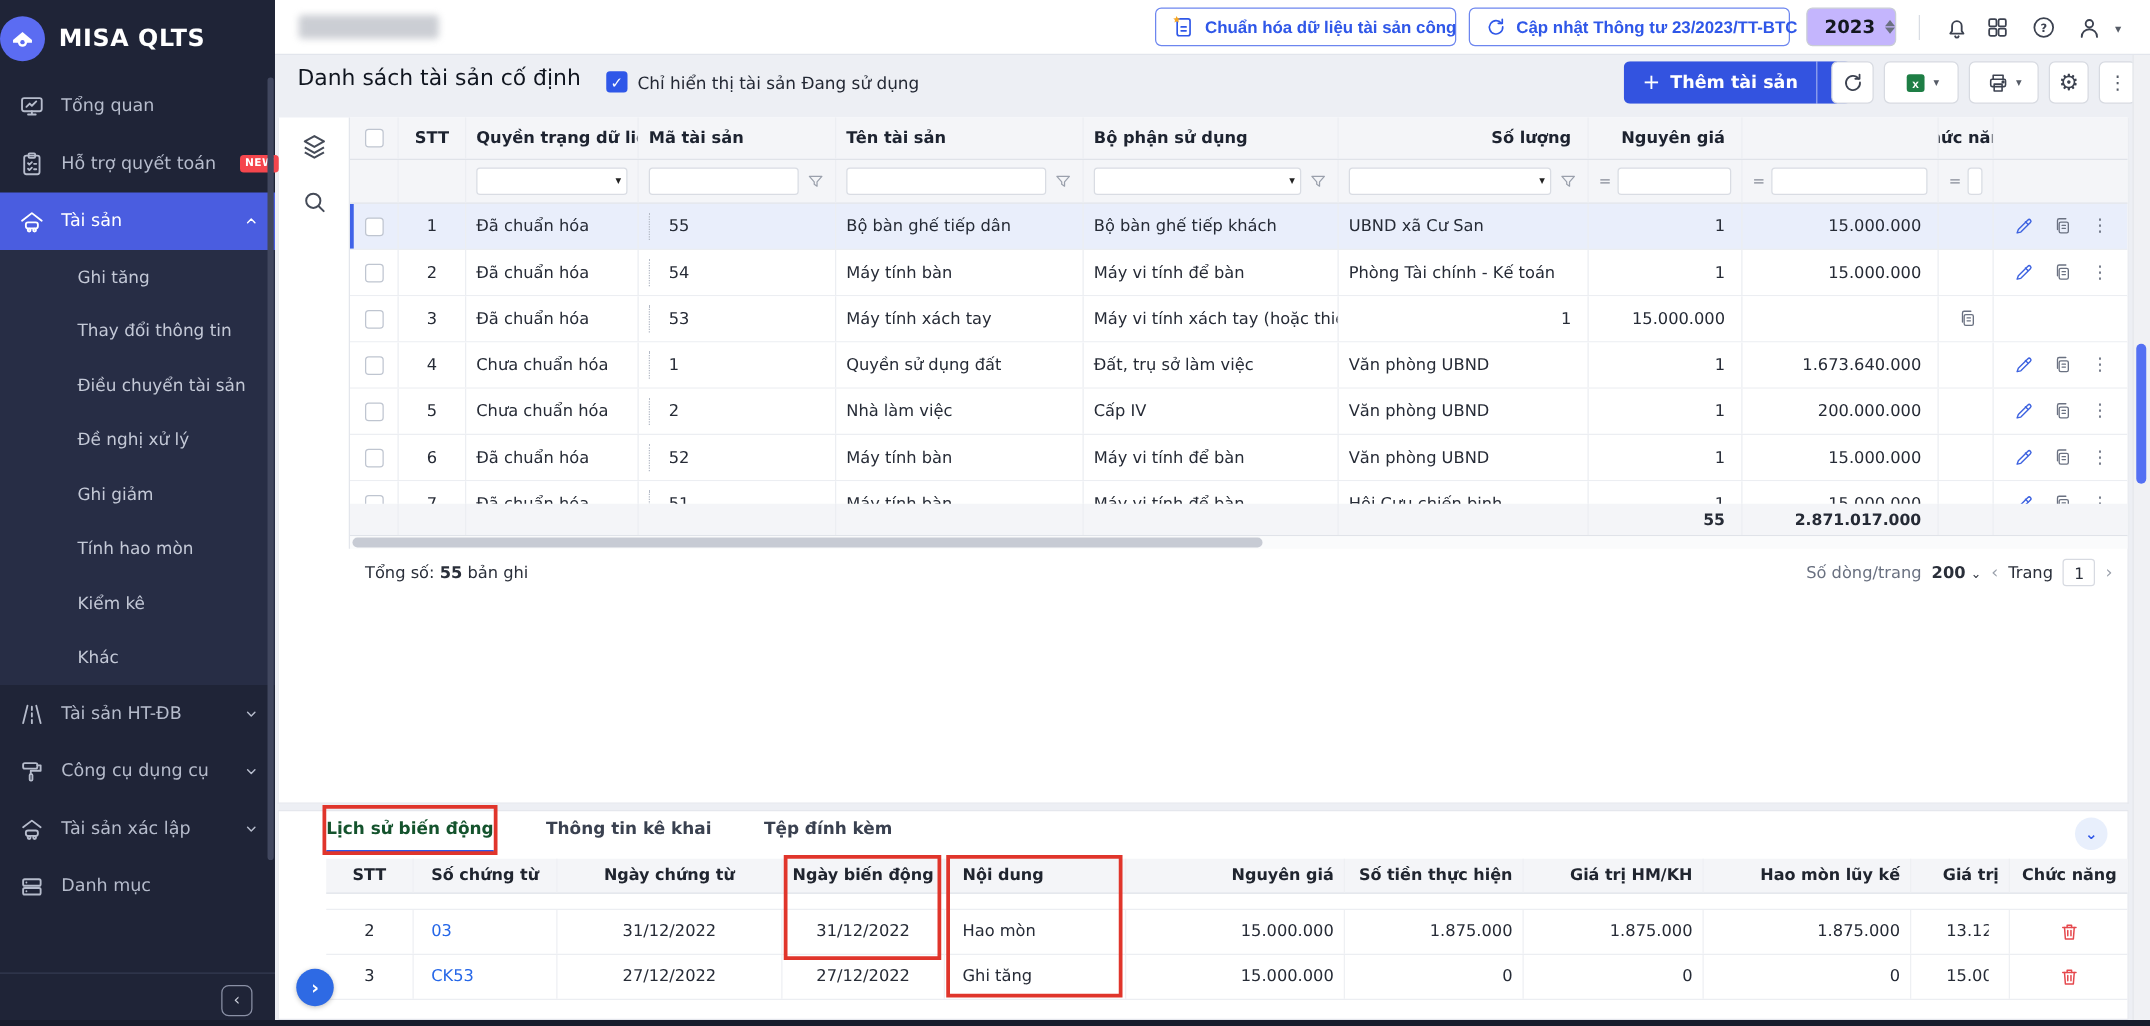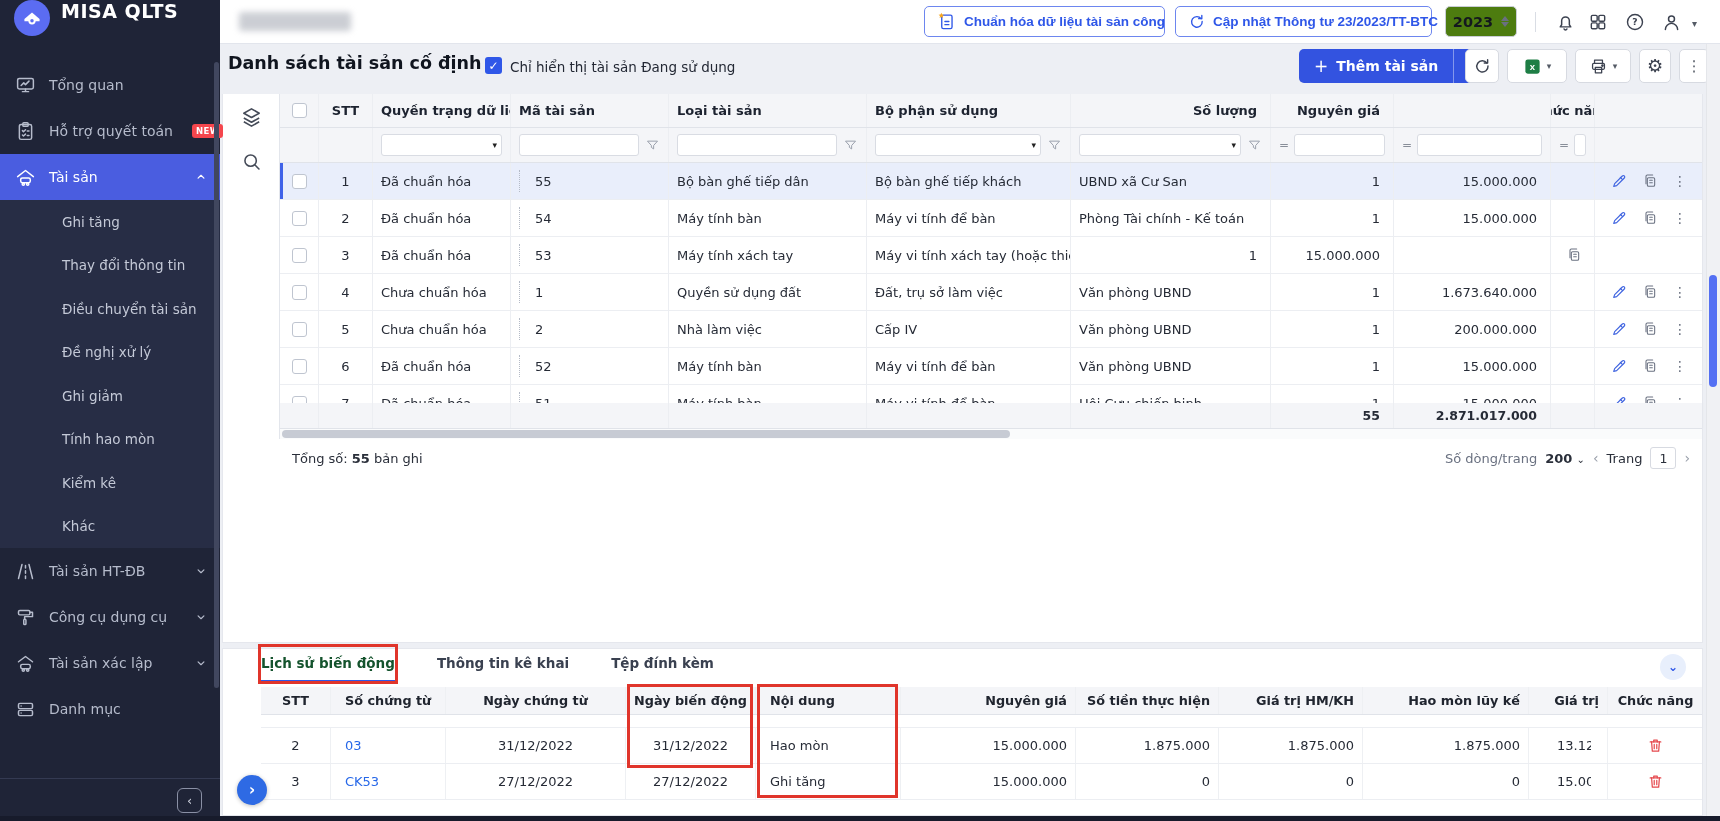--- a/index.html
+++ b/index.html
@@ -2,53 +2,53 @@
 <html><head>
 <meta charset="utf-8">
 <style>
   * { margin:0; padding:0; box-sizing:border-box; }
   html,body { width:1720px; height:821px; overflow:hidden; }
   body { position:relative; font-family:"DejaVu Sans","Liberation Sans",sans-serif; background:#edeff4; color:#262b36; }
   svg.ic { display:block; }
 
   
   .sidebar { position:absolute; left:0; top:0; width:220px; height:821px; background:#1f2437; color:#b6bccc; z-index:5; }
-  .logo-row { height:62px; display:flex; align-items:flex-start; padding-left:14px; gap:11px; }
+  .logo-row { height:62px; display:flex; align-items:center; gap:11px; }
   .logo-circle { width:36px; height:36px; border-radius:50%; background:#5b6cf2; display:flex; align-items:center; justify-content:center; }
   .logo-name { color:#fff; font-size:19px; font-weight:700; letter-spacing:.5px; }
   .nav-item { height:46px; display:flex; align-items:center; padding:0 12px 0 15px; gap:13px; font-size:14px; cursor:pointer; }
   .nav-item .lbl { white-space:nowrap; }
   .nav-item.active { background:#4a5de0; color:#fff; }
   .badge-new { background:#f5464d; color:#fff; font-size:8.5px; font-weight:700; padding:2px 4px; border-radius:3px; margin-left:6px; letter-spacing:.4px; }
   .chev { margin-left:auto; display:flex; }
   .submenu { background:#272d45; }
   .submenu-item { height:43.5px; display:flex; align-items:center; padding-left:62px; font-size:13.5px; color:#c4c9d7; cursor:pointer; white-space:nowrap; }
   .sb-thumb { position:absolute; right:1px; top:62px; width:5px; height:626px; background:#41475f; border-radius:3px; }
   .sb-divider { position:absolute; left:0; right:0; top:778px; border-top:1px solid #343a52; }
   .collapse-btn { position:absolute; right:18px; top:788px; width:25px; height:25px; border:1px solid #8a90a5; border-radius:6px; color:#cfd3de; display:flex; align-items:center; justify-content:center; font-size:13px; cursor:pointer; }
 
   
   .topbar { position:absolute; left:220px; top:0; width:1500px; height:44px; background:#fff; border-bottom:1px solid #e2e5ec; z-index:4; }
   .blur-blob { position:absolute; left:19px; top:12px; width:112px; height:19px; background:#a2a7b1; border-radius:3px; filter:blur(3px); opacity:.55; }
   .tb-btn { position:absolute; top:6px; height:31px; border:1px solid #6d86ef; border-radius:5px; background:#fff; color:#2f57e8; font-size:13.5px; font-weight:600; display:flex; align-items:center; gap:8px; padding:0 12px; cursor:pointer; white-space:nowrap; }
   .tb-btn1 { left:704px; width:241px; }
   .tb-btn2 { left:955px; width:257px; }
-  .year-box { position:absolute; left:1225px; top:6px; width:72px; height:31px; border:1px solid #c9cdd6; border-radius:5px; display:flex; align-items:center; justify-content:center; gap:8px; cursor:pointer; background:#4d7c0f; }
+  .year-box { position:absolute; left:1225px; top:6px; width:72px; height:31px; border:1px solid #c9cdd6; border-radius:5px; display:flex; align-items:center; justify-content:flex-end; gap:8px; cursor:pointer; background:#c4b5fd; }
   .year-box .yr { font-size:14.5px; font-weight:700; color:#14181f; }
   .spin { display:flex; flex-direction:column; gap:1px; }
   .spin i { width:0; height:0; border-left:4px solid transparent; border-right:4px solid transparent; }
   .spin .up { border-bottom:5px solid #6a7080; }
   .spin .dn { border-top:5px solid #6a7080; }
   .tb-sep { position:absolute; left:1315px; top:12px; height:20px; border-left:1px solid #d9dde4; }
   .tb-icon { position:absolute; top:10px; width:26px; height:24px; color:#3c4250; display:flex; align-items:center; justify-content:center; cursor:pointer; }
   .user-caret { position:absolute; left:1472px; top:18px; color:#555b66; font-size:10px; cursor:pointer; }
 
   
   .subbar { position:absolute; left:220px; top:44px; width:1500px; height:44px; }
-  .page-title { position:absolute; left:8px; top:9px; font-size:17.5px; font-weight:700; color:#10151f; }
+  .page-title { position:absolute; left:18px; top:9px; font-size:17.5px; font-weight:400; color:#10151f; }
   .cb-box { position:absolute; left:265px; top:13px; width:17px; height:17px; background:#2f57e8; border-radius:3px; color:#fff; font-size:12px; display:flex; align-items:center; justify-content:center; cursor:pointer; }
   .cb-label { position:absolute; left:290px; top:15px; font-size:13.5px; color:#232834; }
   .add-btn { position:absolute; left:1079px; top:5px; height:34px; display:flex; border-radius:5px; overflow:hidden; cursor:pointer; }
   .add-main { background:#3353e0; color:#fff; font-size:14px; font-weight:600; display:flex; align-items:center; gap:8px; padding:0 15px; }
   .add-main .plus { font-size:17px; font-weight:400; }
   .add-caret { background:#3353e0; border-left:1px solid rgba(255,255,255,.4); width:28px; display:flex; align-items:center; justify-content:center; color:#fff; font-size:10px; }
   .tool-btn { position:absolute; top:5px; height:34px; background:#fff; border:1px solid #d7dae1; border-radius:5px; display:flex; align-items:center; justify-content:center; gap:5px; color:#3c4250; cursor:pointer; }
   .tool-btn .caret { font-size:9px; color:#555b66; }
   .t-refresh { left:1245px; width:34px; }
   .t-excel { left:1287px; width:60px; }
@@ -508,21 +508,21 @@
   </div>
   <div class="grid-wrap">
 
     <div class="mgrid mhead">
       <div class="mc center">
           <span class="cb"></span>
         </div>
       <div class="mc center">STT</div>
       <div class="mc">Quyền trạng dữ liệu</div>
       <div class="mc">Mã tài sản</div>
-      <div class="mc">Loại tài sản</div>
+      <div class="mc">Tên tài sản</div>
       <div class="mc">Bộ phận sử dụng</div>
       <div class="mc right">Số lượng</div>
       <div class="mc right">Nguyên giá</div>
       <div class="mc"></div>
       <div class="mc center">Chức năng</div>
     </div>
 
     <div class="mgrid mfilter">
       <div class="mc"></div>
       <div class="mc"></div>

